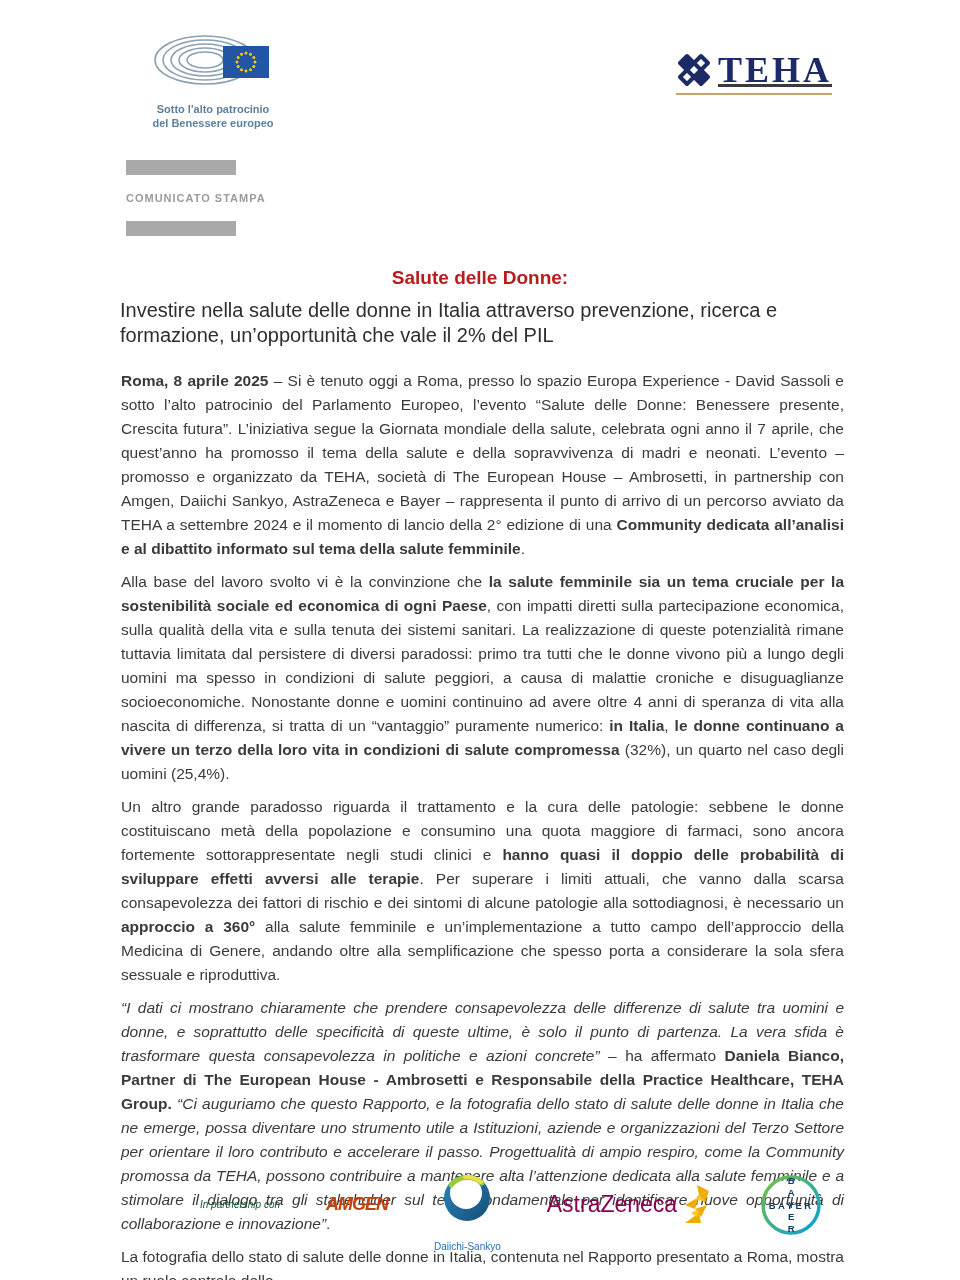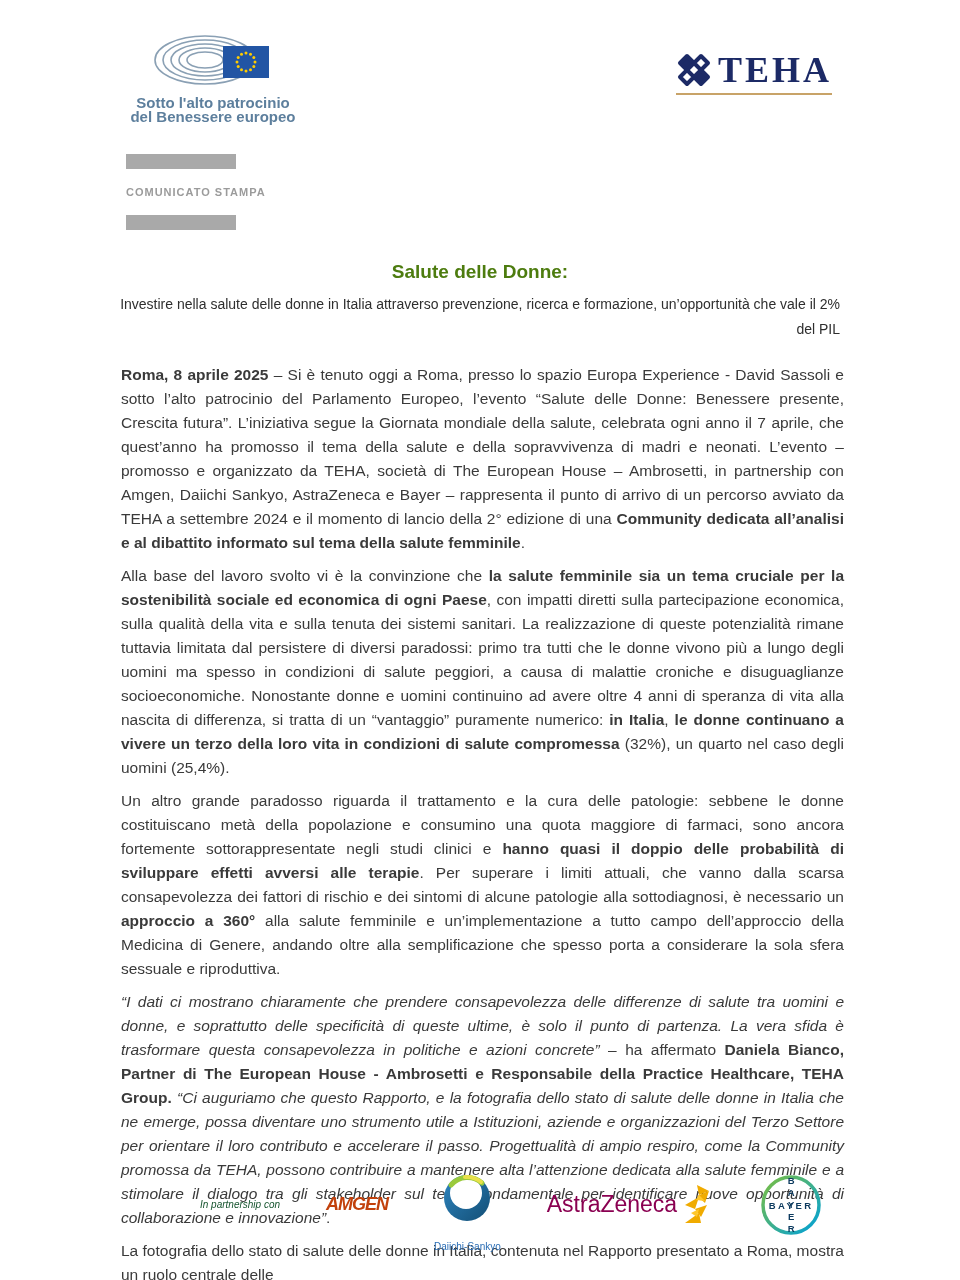--- a/index.html
+++ b/index.html
@@ -3,32 +3,32 @@
 <meta charset="utf-8">
 <style>
   html,body{margin:0;padding:0;background:#ffffff;}
   .page{
     position:relative;width:960px;height:1280px;margin:0 auto;background:#ffffff;
     font-family:"Liberation Sans", sans-serif;color:#3b3b3b;overflow:hidden;
   }
   
   .header{display:flex;justify-content:space-between;align-items:flex-start;padding:34px 128px 0 128px;}
   .eu-block{width:170px;text-align:center;}
-  .eu-caption{margin-top:0;font-size:15px;line-height:14px;font-weight:600;color:#5d7f9d;}
+  .eu-caption{margin-top:6px;font-size:11px;line-height:14px;font-weight:600;color:#5d7f9d;}
   .teha-block{margin-top:18px;text-align:center;}
-  .teha-row{display:flex;align-items:center;gap:6px;}
+  .teha-row{display:flex;align-items:center;gap:6px;text-decoration:underline;}
   .teha-word{font-family:"Liberation Serif", serif;font-weight:700;font-size:36px;letter-spacing:3px;color:#1c2a66;line-height:36px;}
   .teha-rule{height:2px;background:#c8a368;margin-top:5px;}
   
   .press-label{margin:30px 0 0 126px;}
   .gray-bar{width:110px;height:15px;background:#a9a9a9;}
   .press-text{margin:17px 0;font-size:11px;font-weight:700;letter-spacing:1px;color:#9b9b9b;}
   
-  .title{margin-top:27px;text-align:center;font-weight:700;font-size:19px;line-height:30px;color:#4d7c0f;}
-  .subtitle{margin-top:5px;text-align:right;font-size:14px;line-height:25px;color:#2e2e2e;padding:0 120px;}
+  .title{margin-top:27px;text-align:center;font-weight:700;font-size:19px;line-height:30px;color:#b91c1c;}
+  .subtitle{margin-top:5px;text-align:left;font-size:20px;line-height:25px;color:#2e2e2e;padding:0 120px;}
   
   .body{margin:21px 116px 0 121px;font-size:15.5px;line-height:24px;text-align:justify;color:#3a3a3a;}
   .body p{margin:0 0 9px 0;}
   .seg-b{font-weight:700;}
   .seg-i{font-style:italic;}
   
   .footer{position:absolute;left:0;right:0;bottom:28px;display:flex;align-items:center;justify-content:flex-start;padding:0 120px;gap:46px;}
   .partnership{font-size:10px;font-style:italic;color:#14532d;white-space:nowrap;margin-left:80px;}
   .amgen{font-size:18px;font-weight:700;font-style:italic;letter-spacing:-1px;color:#c2410c;}
   .daiichi{display:flex;flex-direction:column;align-items:center;gap:18px;margin-top:14px;}

